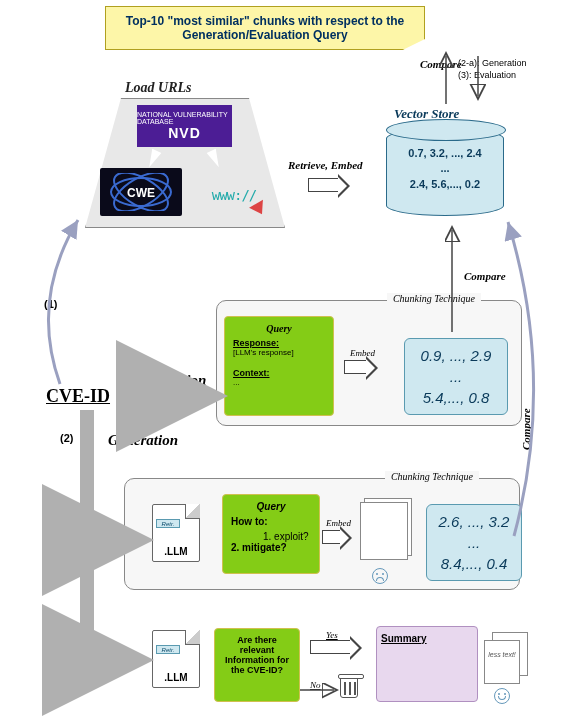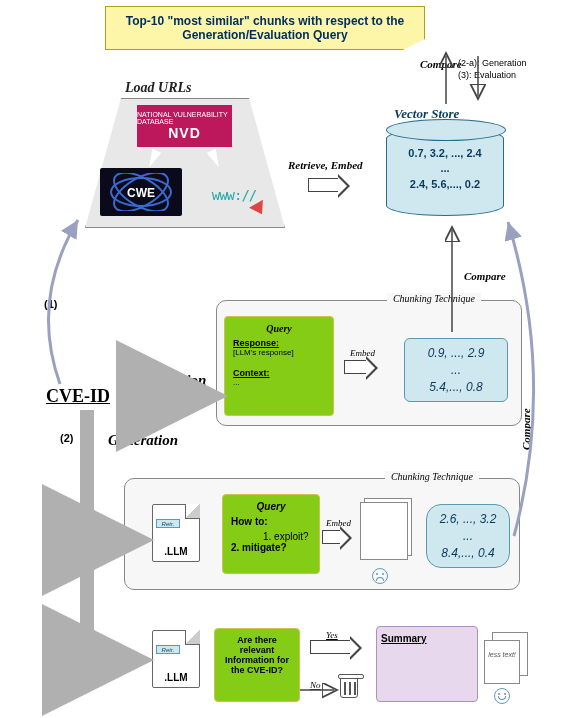--- a/index.html
+++ b/index.html
@@ -40,21 +40,21 @@
     left: 85px; top: 98px;
     width: 200px; height: 130px;
     background: #e8e8e8;
     border: 1px solid #888;
     clip-path: polygon(18% 0, 82% 0, 100% 100%, 0 100%);
   }
   .nvd-box {
     position: absolute;
     left: 137px; top: 105px;
     width: 95px; height: 42px;
-    background: #be185d;
+    background: #4c1d95;
     color: #fff;
     display: flex; flex-direction: column; align-items: center; justify-content: center;
     font-size: 7px;
   }
   .nvd-box .big { font-weight: bold; font-size: 14px; letter-spacing: 1px; }
   .cwe-box {
     position: absolute;
     left: 100px; top: 168px;
     width: 82px; height: 48px;
     background: #0a0a1a;
@@ -223,21 +223,21 @@
   .eval-query .qt { font: italic bold 10px Georgia, serif; text-align: center; margin-bottom: 4px; }
   .eval-query .lbl { text-decoration: underline; font-weight: bold; font-size: 9px; }
   .eval-query .sm { font-size: 8px; }
 
   .embed-vals {
     position: absolute;
     background: #cfe8f0;
     border: 1px solid #5a9ab0;
     border-radius: 6px;
     font-style: italic;
-    font-size: 12px;
+    font-size: 15px;
     color: #0a3a5a;
     text-align: center;
     padding: 6px 4px;
     line-height: 1.4;
   }
   .eval-embed-vals { left: 404px; top: 338px; width: 104px; }
 
   .small-arrow-label {
     position: absolute;
     font: italic 9px Georgia, serif;
@@ -287,21 +287,21 @@
     border-radius: 8px 8px 0 0;
     left: 3px; bottom: 2px;
   }
   .face.happy .mouth {
     border: 1.5px solid #69b;
     border-top: none;
     border-radius: 0 0 8px 8px;
     bottom: 3px;
   }
 
-  .gen-embed-vals { left: 426px; top: 504px; width: 84px; border-radius: 15px; }
+  .gen-embed-vals { left: 426px; top: 504px; width: 96px; }
 
   
   .file-icon {
     position: absolute;
     width: 48px; height: 58px;
     background: #fff;
     border: 1.5px solid #666;
     border-radius: 2px;
   }
   .file-icon::after {

